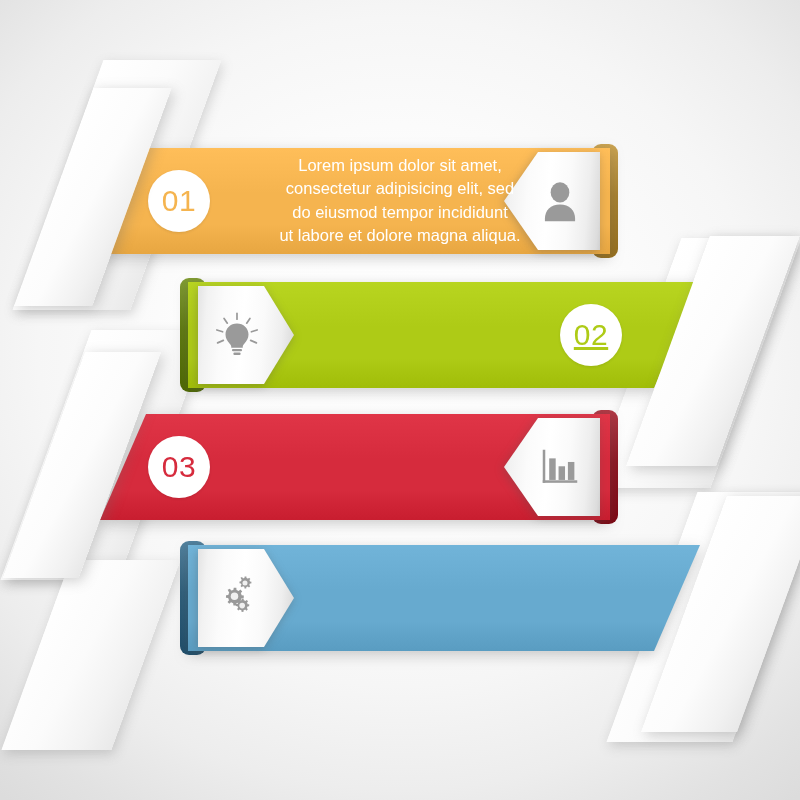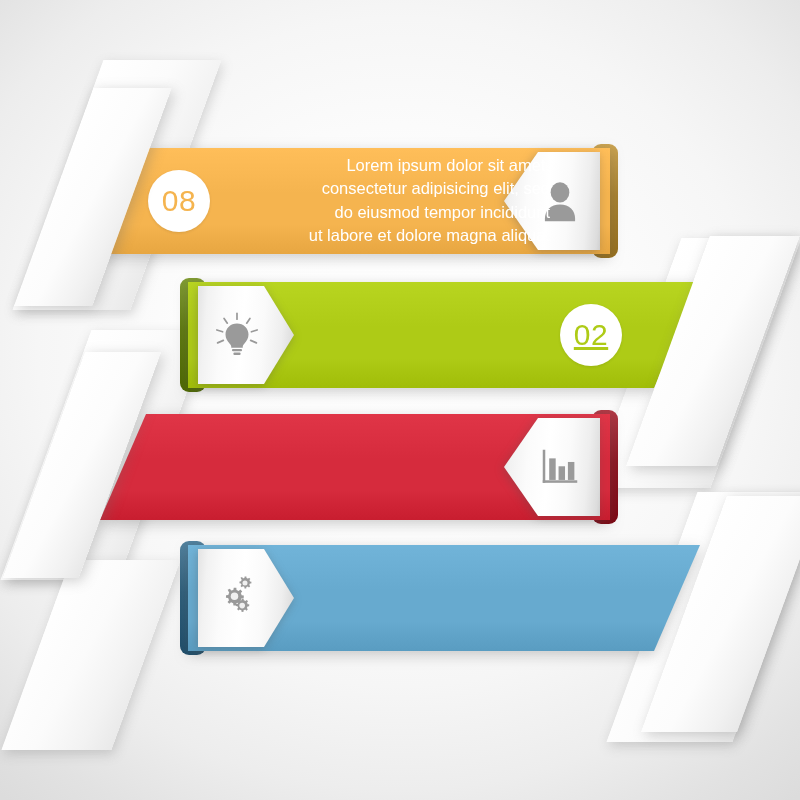--- a/index.html
+++ b/index.html
@@ -114,21 +114,21 @@
   .body-text {
     position: absolute;
     top: 50%;
     transform: translateY(-50%);
     color: #ffffff;
     font-size: 16.5px;
     line-height: 1.42;
     z-index: 6;
     white-space: pre-line;
   }
-  .text-right-align { text-align: right; }
+  .text-right-align { text-align: center; }
   .text-left-align  { text-align: left; }
 
   
   .plate {
     position: absolute;
     top: 4px;
     width: 96px;
     height: 98px;
     z-index: 5;
     filter: drop-shadow(-1px 2px 5px rgba(80,80,80,0.33));
@@ -179,21 +179,21 @@
   <div class="paper paper-left-3"></div>
   <div class="paper paper-right-1"></div>
   <div class="paper paper-right-2"></div>
 
   <div class="row cut-left" id="row-0" style="left:100px; top:148px; width:510px;">
     <div class="cap cap-right" id="cap-0" style="background: linear-gradient(rgb(202, 163, 81) 0%, rgb(168, 129, 47) 45%, rgb(150, 111, 29) 100%);"></div>
     <div class="band">
       <div class="band-fill" id="fill-0" style="background: linear-gradient(rgb(255, 190, 89) 0%, rgb(245, 180, 79) 42%, rgb(245, 180, 79) 72%, rgb(231, 166, 65) 100%);"></div>
     </div>
     <div class="num-circle" id="num-0" style="left: 48px; color: rgb(245, 180, 79);">
-      <span>08</span>
+      <span>01</span>
     </div>
     <div class="body-text text-right-align" style="left:150px; width:300px;">Lorem ipsum dolor sit amet,
 consectetur adipisicing elit, sed
 do eiusmod tempor incididunt
 ut labore et dolore magna aliqua.</div>
     <div class="plate plate-right">
       <div class="plate-inner"></div>
       <svg class="plate-icon" viewBox="0 0 64 64">
         <ellipse cx="32" cy="20" rx="13" ry="14"></ellipse>
         <path d="M32 37c-13 0-21 8.5-21 19.5 0 2 0 3.5 0 3.5h42s0-1.5 0-3.5C53 45.5 45 37 32 37z"></path>
@@ -226,20 +226,23 @@
         </g>
       </svg>
     </div>
   </div>
 
   <div class="row cut-left" id="row-2" style="left:100px; top:414px; width:510px;">
     <div class="cap cap-right" id="cap-2" style="background: linear-gradient(rgb(176, 57, 69) 0%, rgb(142, 23, 35) 45%, rgb(124, 5, 17) 100%);"></div>
     <div class="band">
       <div class="band-fill" id="fill-2" style="background: linear-gradient(rgb(224, 53, 71) 0%, rgb(214, 43, 61) 42%, rgb(214, 43, 61) 72%, rgb(200, 29, 47) 100%);"></div>
     </div>
+    <div class="num-circle" id="num-2" style="left: 48px; color: rgb(214, 43, 61);">
+      <span>03</span>
+    </div>
     <div class="plate plate-right">
       <div class="plate-inner"></div>
       <svg class="plate-icon" viewBox="0 0 64 64">
         <rect x="8" y="8" width="3.5" height="46"></rect>
         <rect x="8" y="50.5" width="48" height="3.5"></rect>
         <rect x="17" y="20" width="9" height="30"></rect>
         <rect x="30" y="31" width="9" height="19"></rect>
         <rect x="43" y="25" width="9" height="25"></rect>
       </svg>
     </div>

